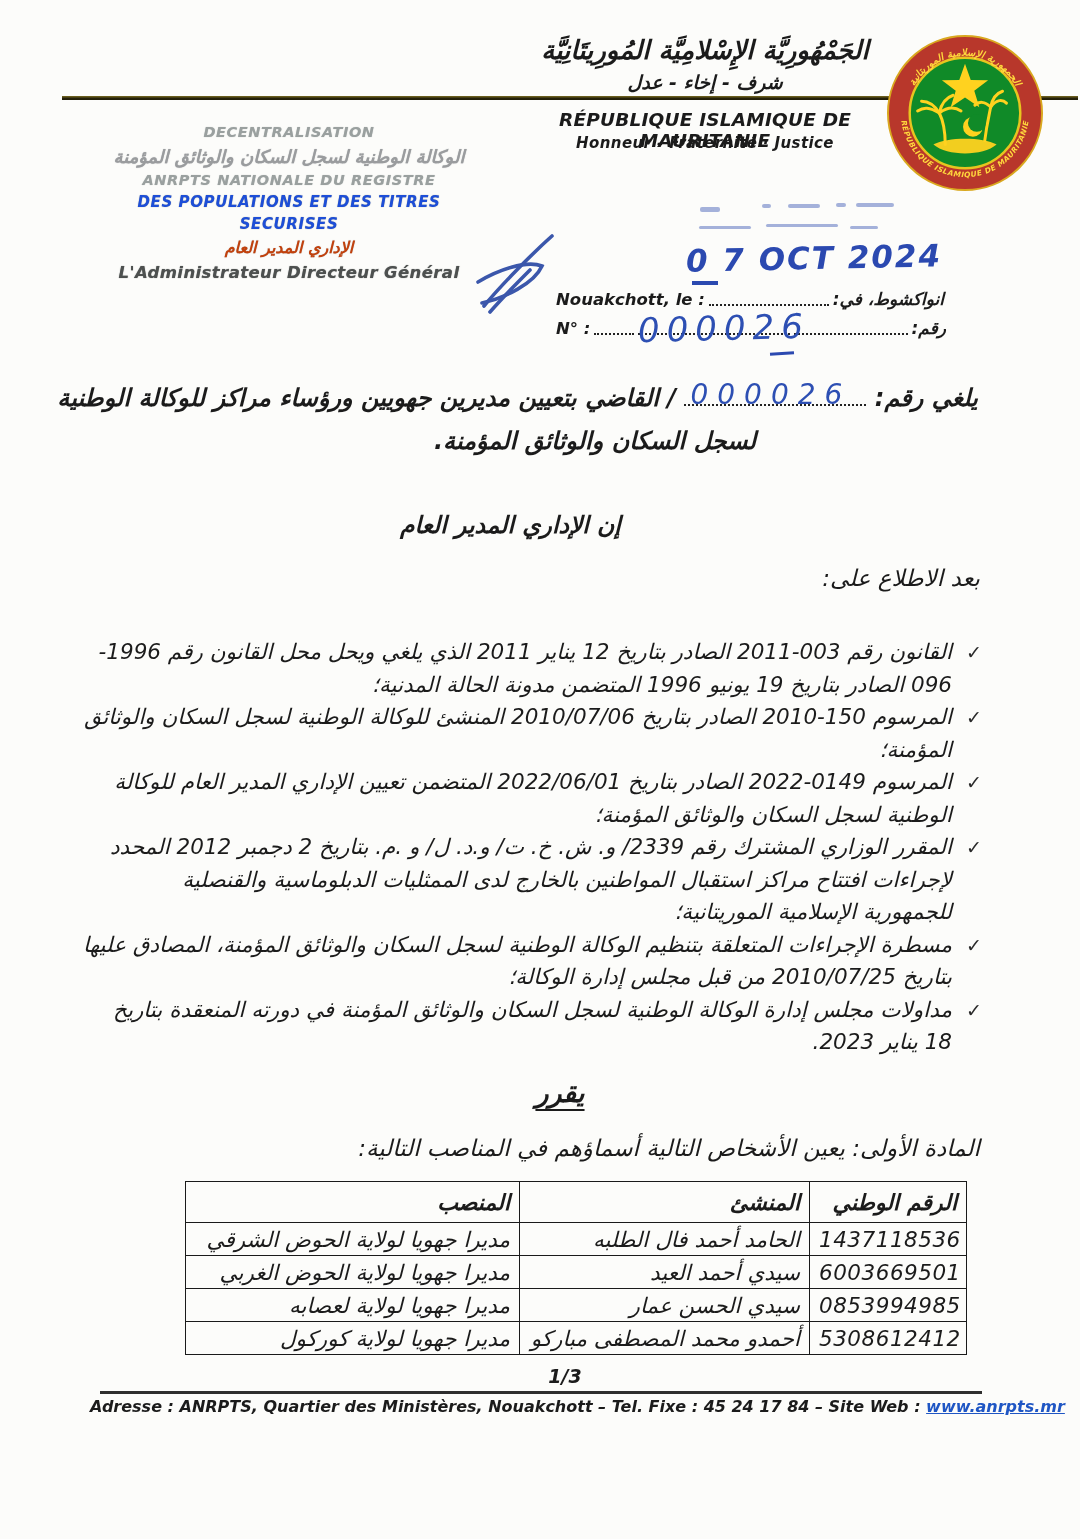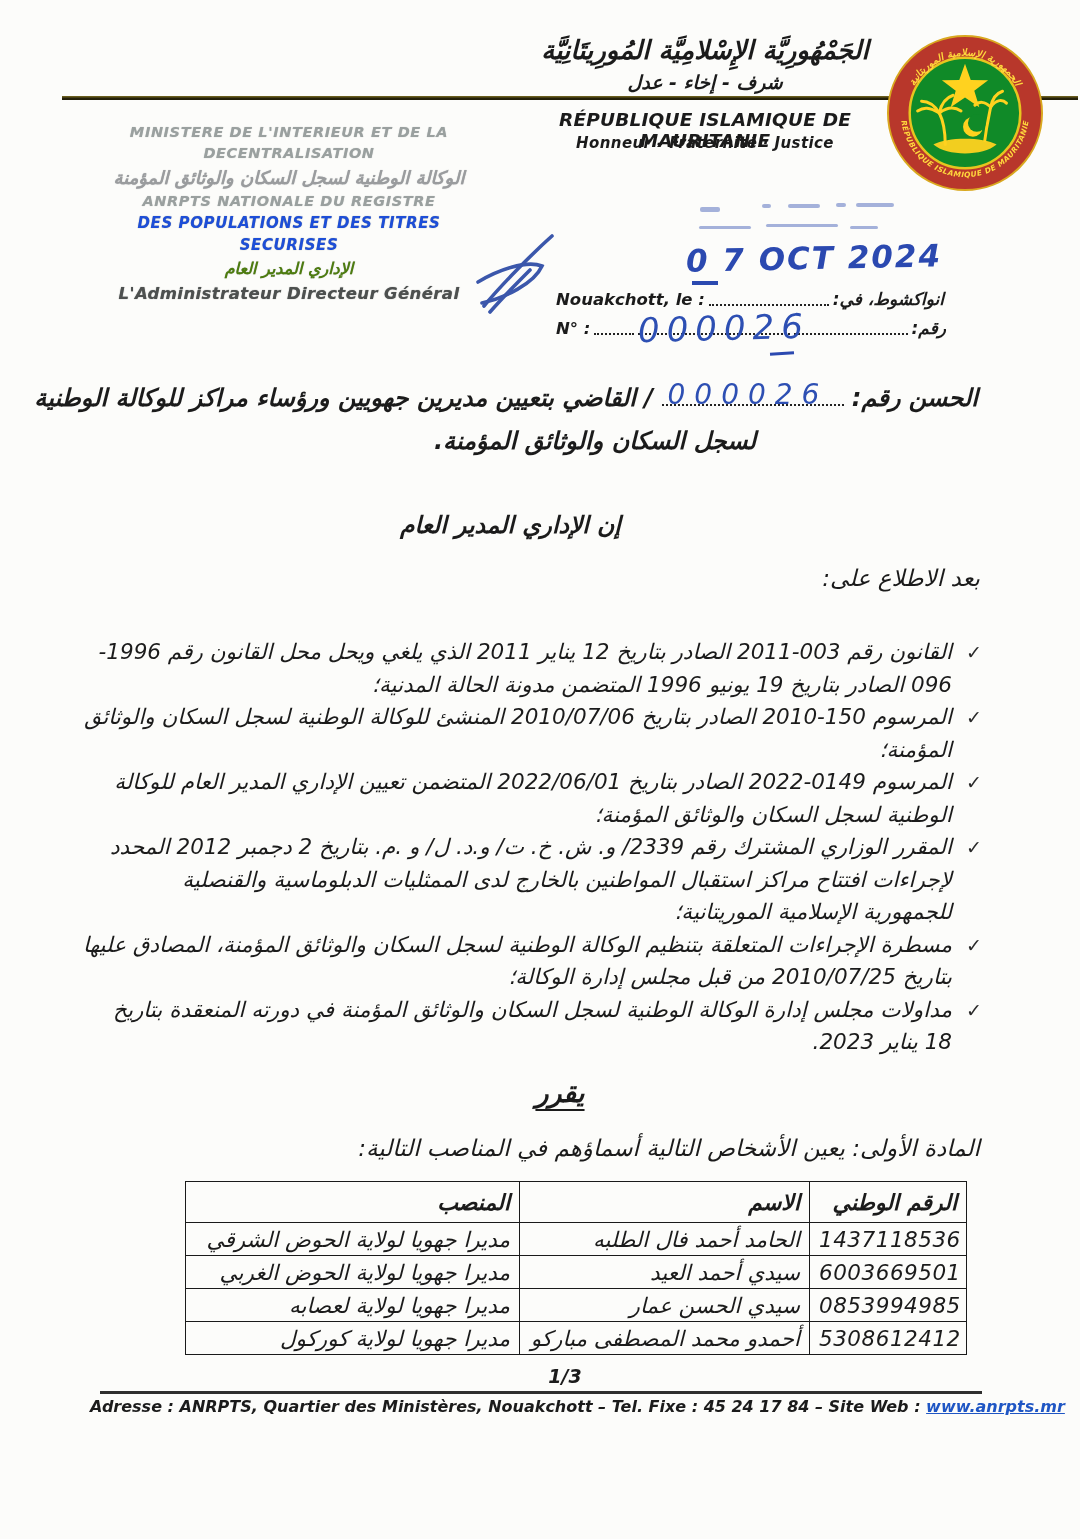--- a/index.html
+++ b/index.html
@@ -15,21 +15,21 @@
   .rule{left:62px;top:96px;width:1016px;height:4px;background:linear-gradient(to bottom,#7a6c22,#221e08 65%);z-index:1;}
   .brand-fr{left:500px;top:109px;width:410px;text-align:center;font-weight:700;font-size:18.5px;letter-spacing:.2px;}
   .motto-fr{left:500px;top:134px;width:410px;text-align:center;font-weight:700;font-size:15px;letter-spacing:.4px;}
   .seal{left:886px;top:34px;width:158px;height:158px;z-index:2;}
   
   .stamp-block{left:86px;top:122px;width:406px;text-align:center;filter:blur(.35px);}
   .st-ar1{font-size:19px;line-height:27px;color:#96989a;font-weight:700;text-shadow:0 0 1px #aeb0b2;}
   .st-fr {font-size:14.5px;line-height:21px;color:#9aa09f;font-weight:700;letter-spacing:.6px;text-shadow:0 0 1px #b5bab9;}
   .st-ar2{font-size:18px;line-height:27px;color:#9a9c9e;font-weight:700;text-shadow:0 0 1px #b2b4b6;}
   .st-frd{font-size:15px;line-height:22px;color:#1d4ed8;font-weight:700;letter-spacing:.6px;text-shadow:0 0 1px #8b908c;}
-  .st-ar3{font-size:16px;line-height:26px;color:#4d7c0f;font-weight:700;text-shadow:0 0 1px #b2b4b6;}
+  .st-ar3{font-size:16px;line-height:26px;color:#c2410c;font-weight:700;text-shadow:0 0 1px #b2b4b6;}
   .st-dg {font-size:16.5px;line-height:24px;color:#4d504f;font-weight:700;letter-spacing:.4px;text-shadow:0 0 1px #6f7371;}
   
   .signature{left:470px;top:230px;z-index:3;}
   .residue{background:#3a57b4;opacity:.45;border-radius:2px;}
   .date-stamp{left:686px;top:240px;font-size:31px;font-weight:700;color:#2b49b0;letter-spacing:2px;transform:rotate(-1.2deg);font-family:"DejaVu Sans",sans-serif;}
   .ink-line{background:#2b49b0;}
   
   .ref-line{display:flex;align-items:flex-end;}
   .place-line{left:556px;top:284px;width:388px;height:25px;}
   .num-line{left:556px;top:312px;width:390px;height:26px;}
@@ -110,21 +110,20 @@
       <text font-family="DejaVu Sans, sans-serif" font-size="10" font-weight="700" fill="#ffd83d">
         <textPath href="#arcTop" startOffset="50%" text-anchor="middle">الجمهورية الإسلامية الموريتانية</textPath>
       </text>
       <text font-family="DejaVu Sans, sans-serif" font-size="7.5" font-weight="700" fill="#ffd83d" letter-spacing=".5">
         <textPath href="#arcBottom" startOffset="50%" text-anchor="middle">RÉPUBLIQUE ISLAMIQUE DE MAURITANIE</textPath>
       </text>
     </svg>
   </div>
 
   <div class="abs stamp-block">
-    <div class="st-fr">MINISTERE DE L'INTERIEUR ET DE LA</div>
     <div class="st-fr">DECENTRALISATION</div>
     <div class="st-ar2">الوكالة الوطنية لسجل السكان والوثائق المؤمنة</div>
     <div class="st-fr">ANRPTS NATIONALE DU REGISTRE</div>
     <div class="st-frd">DES POPULATIONS ET DES TITRES SECURISES</div>
     <div class="st-ar3">الإداري المدير العام</div>
     <div class="st-dg">L'Administrateur Directeur Général</div>
   </div>
 
   <div class="abs signature">
     <svg width="100" height="90" viewBox="0 0 100 90">
@@ -159,21 +158,21 @@
     <span class="leader" style="width:40px;"></span>
     <span class="hw-wrap">
       <span class="hw">000026</span>
     </span>
     <span class="leader grow"></span>
     <span class="lbl-ar" dir="rtl">رقم:</span>
   </div>
   <div class="abs ink-line" style="left:770px;top:352px;width:24px;height:3px;transform:rotate(-3deg);"></div>
 
   <div class="abs title1">
-    <span>الحسن رقم:</span>
+    <span>يلغي رقم:</span>
     <span class="dots-box">
       <span class="hw-title">000026</span>
     </span>
     <span>/ القاضي بتعيين مديرين جهويين ورؤساء مراكز للوكالة الوطنية</span>
   </div>
   <div class="abs title2">لسجل السكان والوثائق المؤمنة.</div>
 
   <div class="abs authority">إن الإداري المدير العام</div>
   <div class="abs intro">بعد الاطلاع على:</div>
 
@@ -216,21 +215,21 @@
 
   <table class="appoint">
     <colgroup>
         <col class="c-id">
         <col class="c-name">
         <col class="c-pos">
       </colgroup>
     <tbody>
         <tr>
       <th>الرقم الوطني</th>
-      <th>الاسم</th>
+      <th>المنشئ</th>
       <th>المنصب</th>
     </tr>
     <tr>
       <td class="idcell">1437118536</td>
       <td>الحامد أحمد فال الطلبه</td>
       <td>مديرا جهويا لولاية الحوض الشرقي</td>
     </tr>
     <tr>
       <td class="idcell">6003669501</td>
       <td>سيدي أحمد العيد</td>

